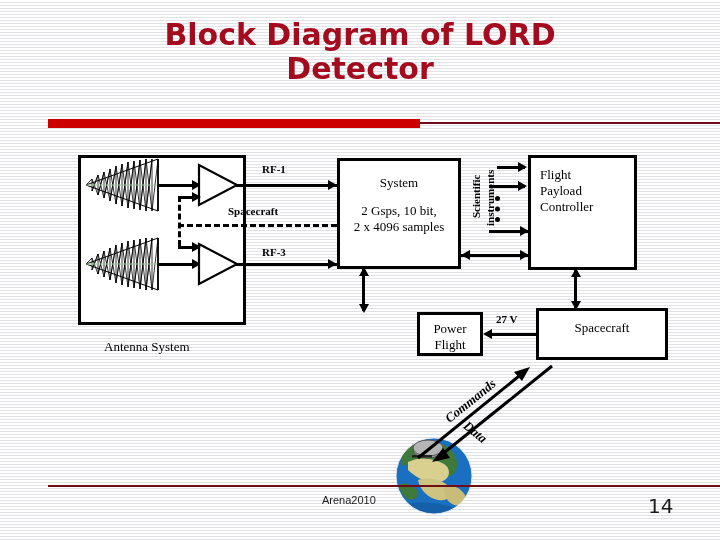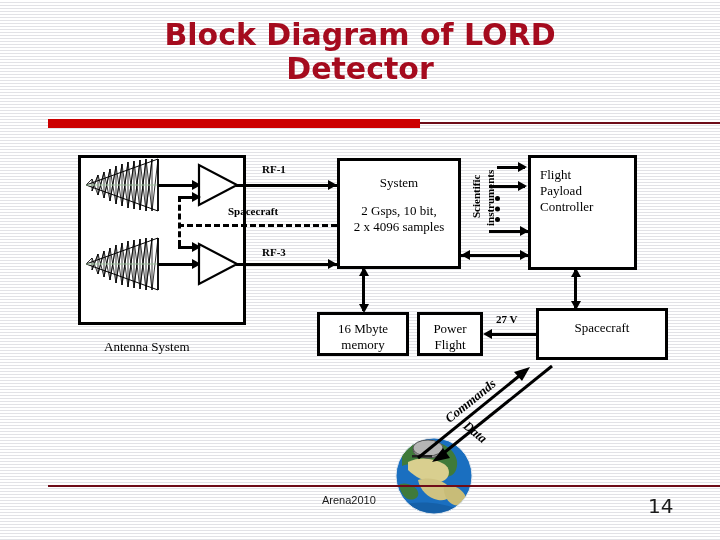--- a/index.html
+++ b/index.html
@@ -244,26 +244,20 @@
   </div>
 
   <div class="vline" style="left:574px;top:270px;height:38px;"></div>
   <div class="ar-u" style="left:571px;top:268px;"></div>
   <div class="ar-d" style="left:571px;top:301px;"></div>
 
   <div class="vline" style="left:362px;top:269px;height:42px;"></div>
   <div class="ar-u" style="left:359px;top:267px;"></div>
   <div class="ar-d" style="left:359px;top:304px;"></div>
 
-  <div class="box" style="left:317px;top:312px;width:92px;height:44px;">
-    <div class="boxtext" style="padding-top:6px;">
-      <div>16 Mbyte</div>
-      <div>memory</div>
-    </div>
-  </div>
 
   <div class="box" style="left:417px;top:312px;width:66px;height:44px;">
     <div class="boxtext" style="padding-top:6px;">
       <div>Power</div>
       <div>Flight</div>
     </div>
   </div>
 
   <div class="hline" style="left:490px;top:333px;width:56px;"></div>
   <div class="ar-l" style="left:483px;top:329px;"></div>

